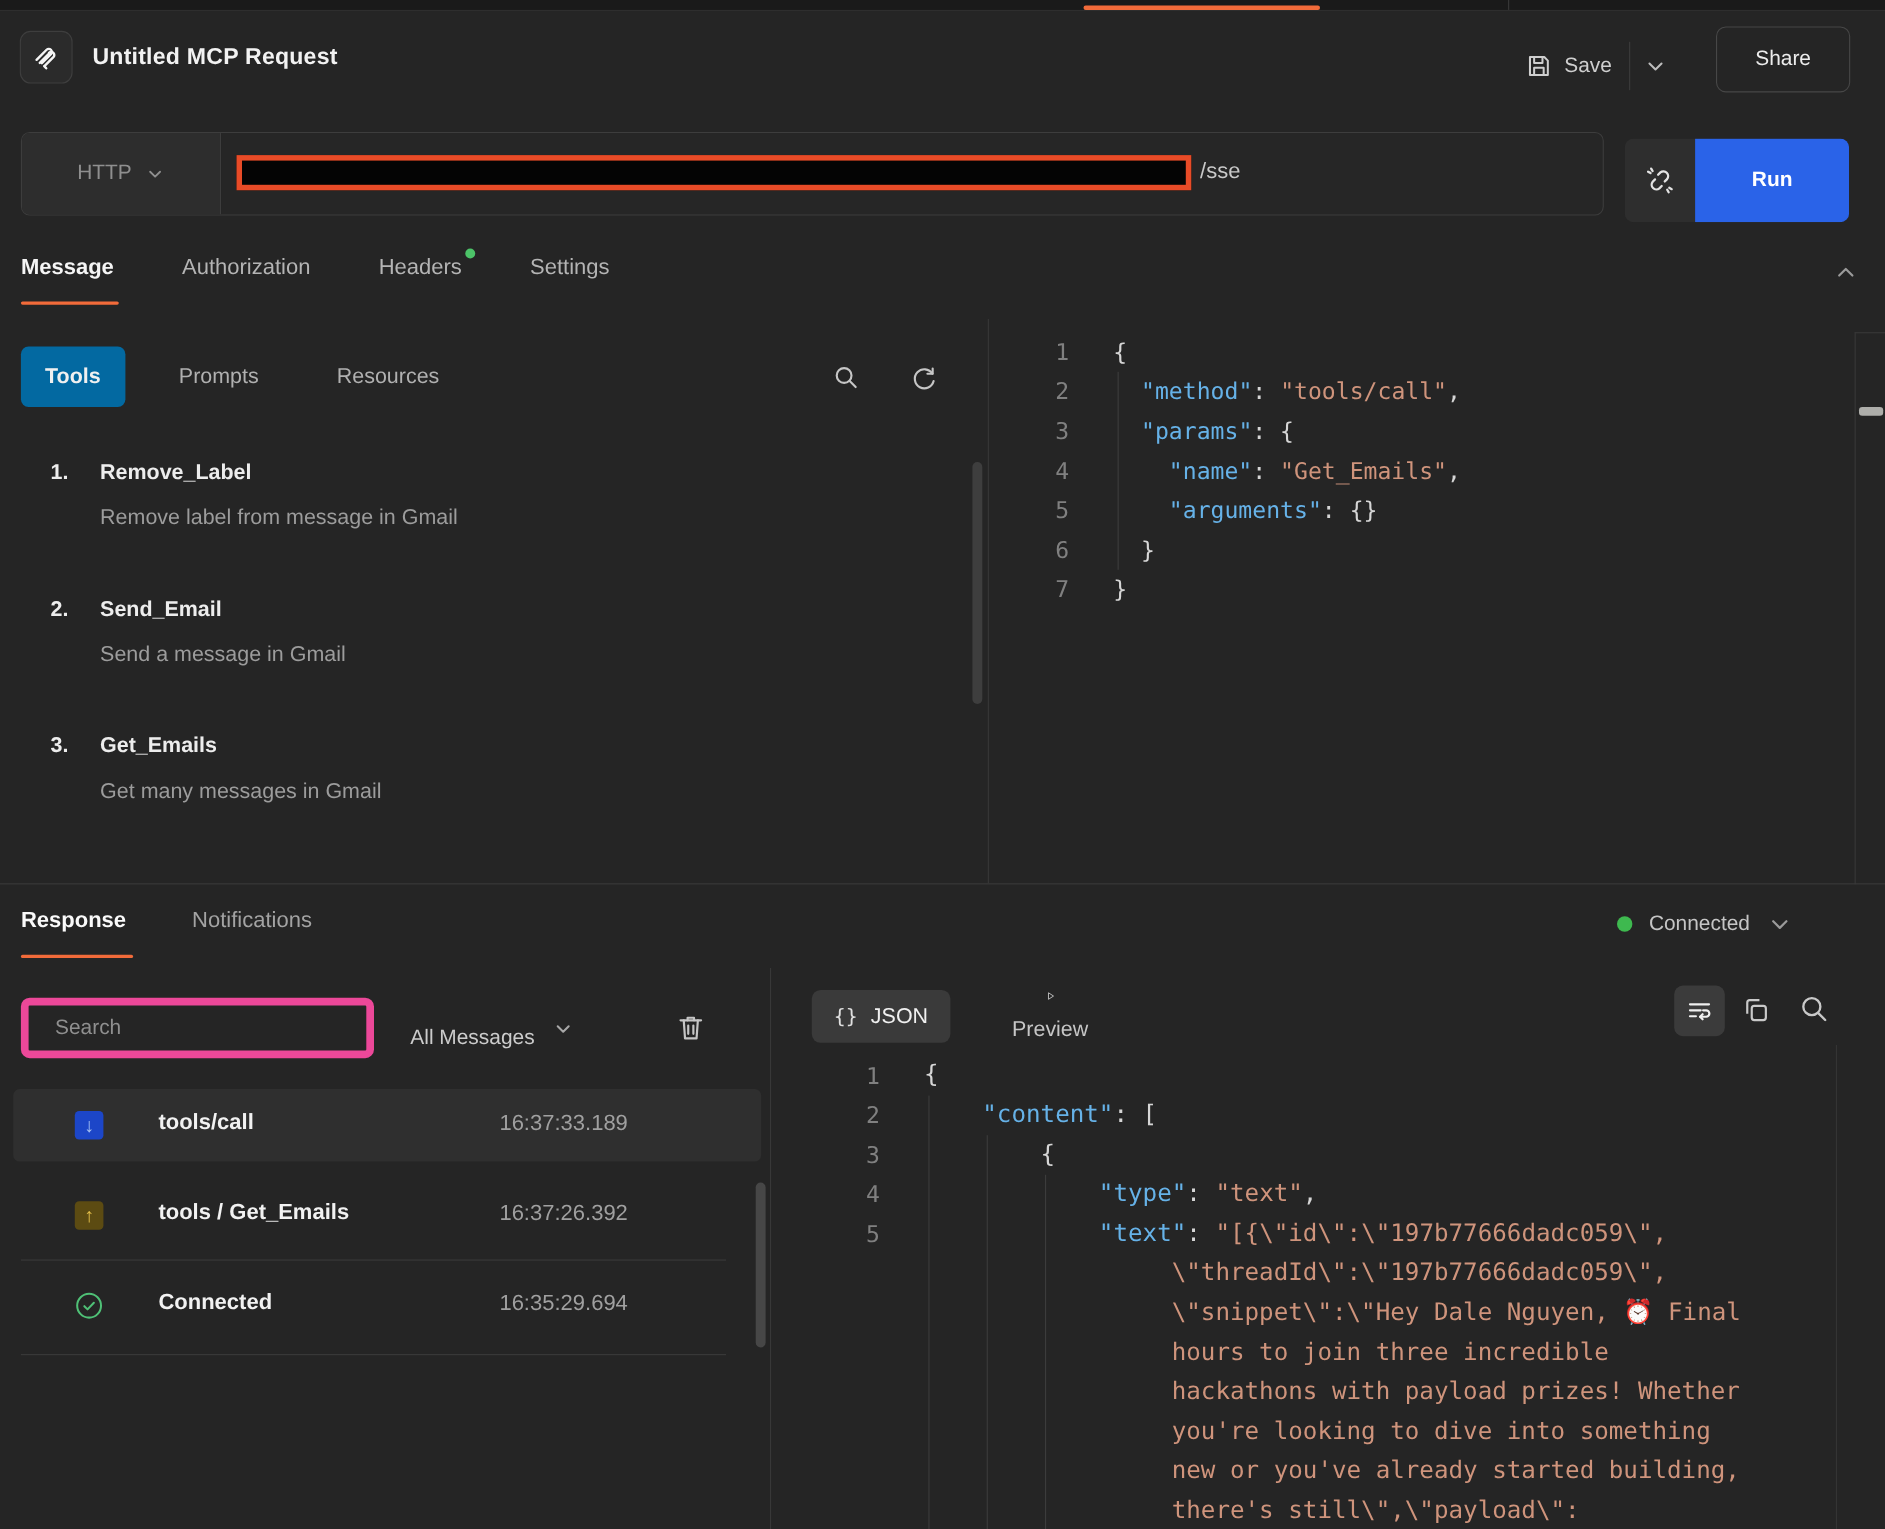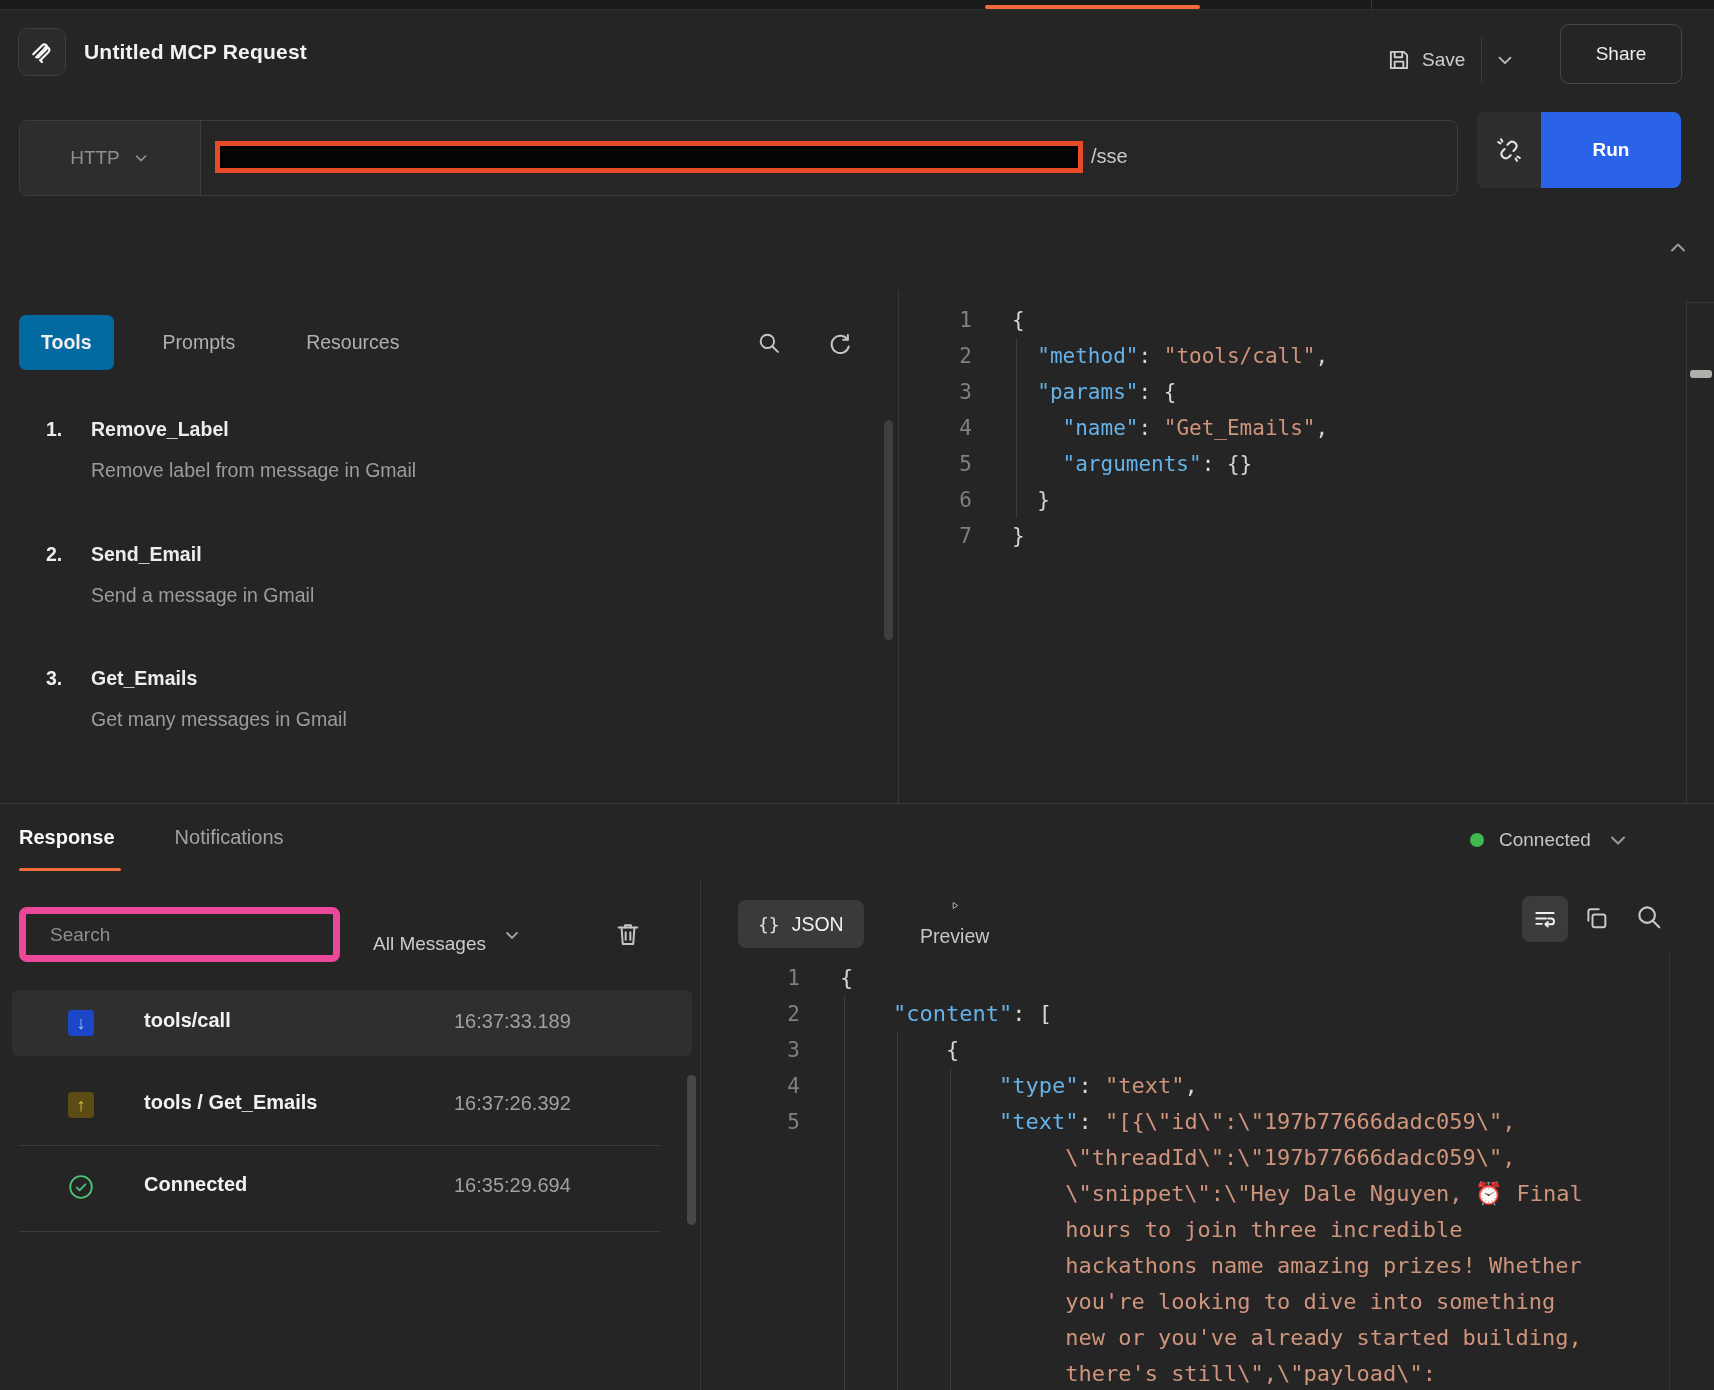--- a/index.html
+++ b/index.html
@@ -17,21 +17,21 @@
   .save-label{font-size:19px;color:#cfcfcf;margin-left:10px;}
   .save-div{width:1px;height:44px;background:#3c3c3c;margin-left:16px;}
   .save-chev{margin-left:12px;}
   .share-btn{position:absolute;left:1560px;top:24px;width:122px;height:60px;border:1px solid #474747;border-radius:9px;background:transparent;color:#ececec;font-size:19px;font-family:"Liberation Sans",sans-serif;cursor:pointer;}
   
   .urlbox{position:absolute;left:19px;top:120px;width:1439px;height:76px;border:1px solid #3d3d3d;border-radius:8px;background:#262626;box-sizing:border-box;}
   .method{position:absolute;left:0;top:0;width:180px;height:74px;background:#2d2d2d;border-right:1px solid #3d3d3d;border-radius:7px 0 0 7px;display:flex;align-items:center;justify-content:center;gap:12px;cursor:pointer;}
   .method span{font-size:19px;color:#8f8f8f;}
   .redacted{position:absolute;left:195px;top:20px;width:868px;height:32px;background:#040404;border:5px solid #e84b27;box-sizing:border-box;}
   .sse{position:absolute;left:1071px;top:24px;font-size:20px;color:#c9c9c9;}
-  .rungroup{position:absolute;left:1477px;top:112px;width:204px;height:76px;border-radius:8px;overflow:hidden;display:flex;}
+  .rungroup{position:absolute;left:1477px;top:126px;width:204px;height:76px;border-radius:8px;overflow:hidden;display:flex;}
   .disc-btn{width:64px;height:76px;background:#2e2e2e;border:none;display:flex;align-items:center;justify-content:center;cursor:pointer;}
   .run-btn{flex:1;background:#2a63e8;border:none;color:#fff;font-size:19px;font-weight:700;font-family:"Liberation Sans",sans-serif;cursor:pointer;}
   
   .reqtabs{position:absolute;left:19px;top:232px;display:flex;gap:62px;}
   .rtab{position:relative;font-size:20px;color:#b4b4b4;cursor:pointer;padding-bottom:4px;}
   .rtab.active{color:#f5f5f5;font-weight:700;}
   .rtab.active::after{content:"";position:absolute;left:0;right:-4px;bottom:-18px;height:3px;background:#f26b3a;border-radius:2px;}
   .tab-dot{position:absolute;top:-6px;right:-12px;width:9px;height:9px;border-radius:50%;background:#4cc368;}
   .collapse-chev{position:absolute;left:1666px;top:236px;cursor:pointer;}
   
@@ -157,20 +157,38 @@
         <svg width="28" height="28" viewBox="0 0 24 24" fill="none" stroke="#e3e3e3" stroke-width="1.8" stroke-linecap="round">
           <path d="M8.2 11.2L6.4 13a3.7 3.7 0 0 0 5.2 5.2l1.8-1.8"></path>
           <path d="M15.8 12.8l1.8-1.8a3.7 3.7 0 0 0-5.2-5.2l-1.8 1.8"></path>
           <path d="M5.2 2.8l1.1 1.9M2.8 5.2l1.9 1.1M21.2 18.8l-1.9-1.1M18.8 21.2l-1.1-1.9"></path>
         </svg>
       </span>
     </button>
     <button class="run-btn">Run</button>
   </div>
 
+  <div class="reqtabs" id="req-tabs">
+      <div class="rtab active">
+    <span>Message</span>
+    
+  </div>
+      <div class="rtab">
+    <span>Authorization</span>
+    
+  </div>
+      <div class="rtab">
+    <span>Headers</span>
+    <span class="tab-dot"></span>
+  </div>
+      <div class="rtab">
+    <span>Settings</span>
+    
+  </div>
+    </div>
   <span class="collapse-chev">
     <svg width="24" height="24" viewBox="0 0 24 24" fill="none" stroke="#9a9a9a" stroke-width="2" stroke-linecap="round" stroke-linejoin="round">
         <path d="M6 14.5l6-6 6 6"></path>
       </svg>
   </span>
 
   <div class="subtabs" id="sub-tabs">
       <div class="stab active">
     <span>Tools</span>
   </div>
@@ -378,21 +396,21 @@
         <div class="cl">
           <span class="ln"></span>
           <span class="ct"><span class="s">                 \"snippet\":\"Hey Dale Nguyen, ⏰ Final</span></span>
         </div>
         <div class="cl">
           <span class="ln"></span>
           <span class="ct"><span class="s">                 hours to join three incredible</span></span>
         </div>
         <div class="cl">
           <span class="ln"></span>
-          <span class="ct"><span class="s">                 hackathons name amazing prizes! Whether</span></span>
+          <span class="ct"><span class="s">                 hackathons with payload prizes! Whether</span></span>
         </div>
         <div class="cl">
           <span class="ln"></span>
           <span class="ct"><span class="s">                 you're looking to dive into something</span></span>
         </div>
         <div class="cl">
           <span class="ln"></span>
           <span class="ct"><span class="s">                 new or you've already started building,</span></span>
         </div>
         <div class="cl">

